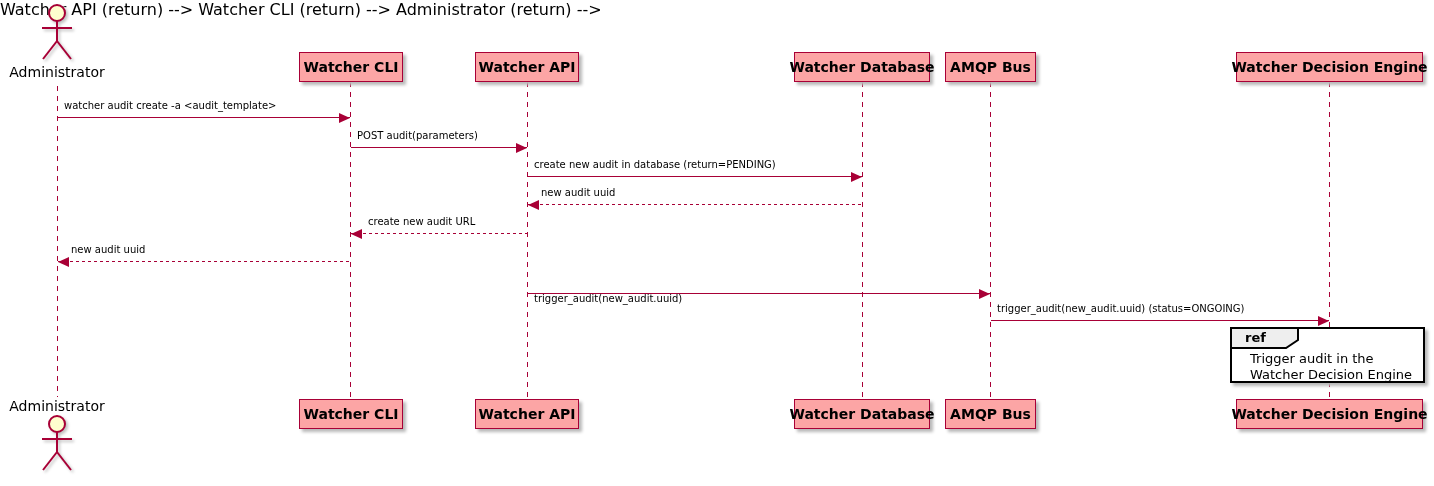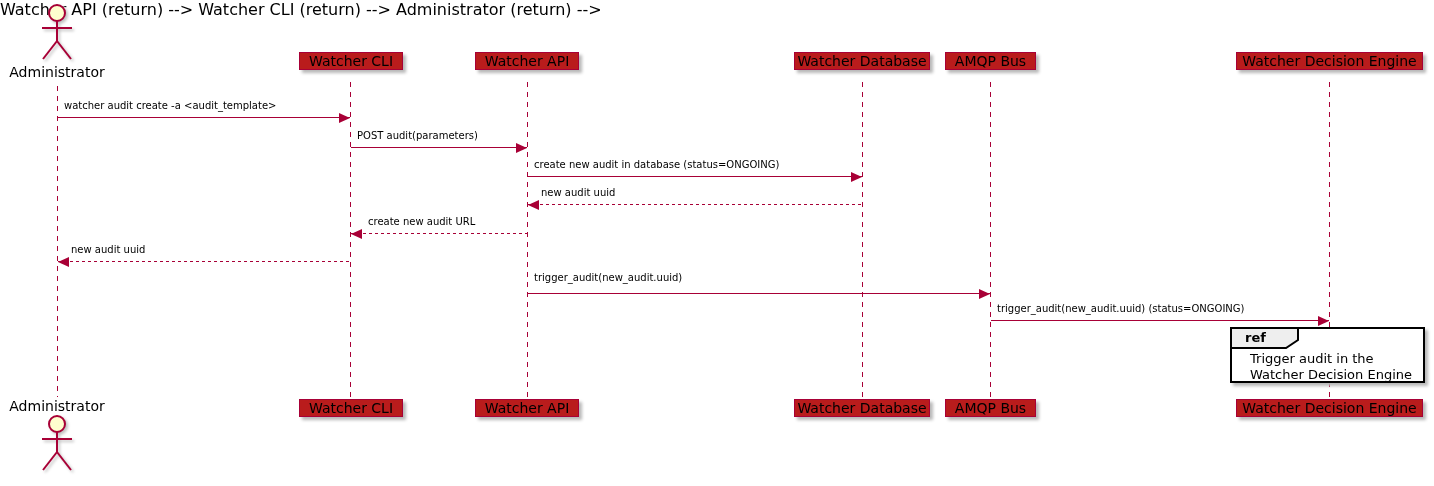--- a/index.html
+++ b/index.html
@@ -12,29 +12,30 @@
     overflow:hidden;
   }
   .lifeline{
     position:absolute;
     width:1px;
     background:repeating-linear-gradient(to bottom,#A80036 0 5px,transparent 5px 10px);
     z-index:1;
   }
   .participant{
     position:absolute;
-    height:18px;
+    height:30px;
     box-sizing:border-box;
-    background:#b91c1c;
+    background:#fca5a5;
     border:1.8px solid #A80036;
     box-shadow:3px 3px 3px #b9b9b9;
     display:flex;align-items:center;justify-content:center;
     font-size:14px;
     z-index:2;
     white-space:nowrap;
+    font-weight:bold;
   }
   .actor-label{
     position:absolute;
     font-size:14px;
     text-align:center;
     white-space:nowrap;
     z-index:2;
   }
   .actor-figure{position:absolute;z-index:2;filter:drop-shadow(2.5px 2.5px 1.5px #c0c0c0);}
   .msg-label{
@@ -127,41 +128,41 @@
   <div class="msg-label" style="left:64px;top:100px;">watcher audit create -a &lt;audit_template&gt;</div>
   <div class="msg-line solid" style="left:58px;top:117px;width:292px;"></div>
   <div class="arrowhead right" style="left:339px;top:113px;"></div>
 
   
   <div class="msg-label" style="left:357px;top:130px;">POST audit(parameters)</div>
   <div class="msg-line solid" style="left:351px;top:147px;width:176px;"></div>
   <div class="arrowhead right" style="left:516px;top:143px;"></div>
 
   
-  <div class="msg-label" style="left:534px;top:159px;">create new audit in database (status=ONGOING)</div>
+  <div class="msg-label" style="left:534px;top:159px;">create new audit in database (return=PENDING)</div>
   <div class="msg-line solid" style="left:528px;top:176px;width:334px;"></div>
   <div class="arrowhead right" style="left:851px;top:172px;"></div>
 
    Watcher API (return) --&gt;
   <div class="msg-label" style="left:541px;top:187px;">new audit uuid</div>
   <div class="msg-line dashed" style="left:528px;top:204px;width:334px;"></div>
   <div class="arrowhead left" style="left:528px;top:200px;"></div>
 
    Watcher CLI (return) --&gt;
   <div class="msg-label" style="left:368px;top:216px;">create new audit URL</div>
   <div class="msg-line dashed" style="left:351px;top:233px;width:176px;"></div>
   <div class="arrowhead left" style="left:351px;top:229px;"></div>
 
    Administrator (return) --&gt;
   <div class="msg-label" style="left:71px;top:244px;">new audit uuid</div>
   <div class="msg-line dashed" style="left:58px;top:261px;width:292px;"></div>
   <div class="arrowhead left" style="left:58px;top:257px;"></div>
 
   
-  <div class="msg-label" style="left:534px;top:272px;">trigger_audit(new_audit.uuid)</div>
+  <div class="msg-label" style="left:534px;top:293px;">trigger_audit(new_audit.uuid)</div>
   <div class="msg-line solid" style="left:528px;top:293px;width:462px;"></div>
   <div class="arrowhead right" style="left:979px;top:289px;"></div>
 
   
   <div class="msg-label" style="left:997px;top:303px;">trigger_audit(new_audit.uuid) (status=ONGOING)</div>
   <div class="msg-line solid" style="left:991px;top:320px;width:338px;"></div>
   <div class="arrowhead right" style="left:1318px;top:316px;"></div>
 
   
   <div class="ref-frame" style="left:1230px;top:327px;width:195px;height:56px;">

